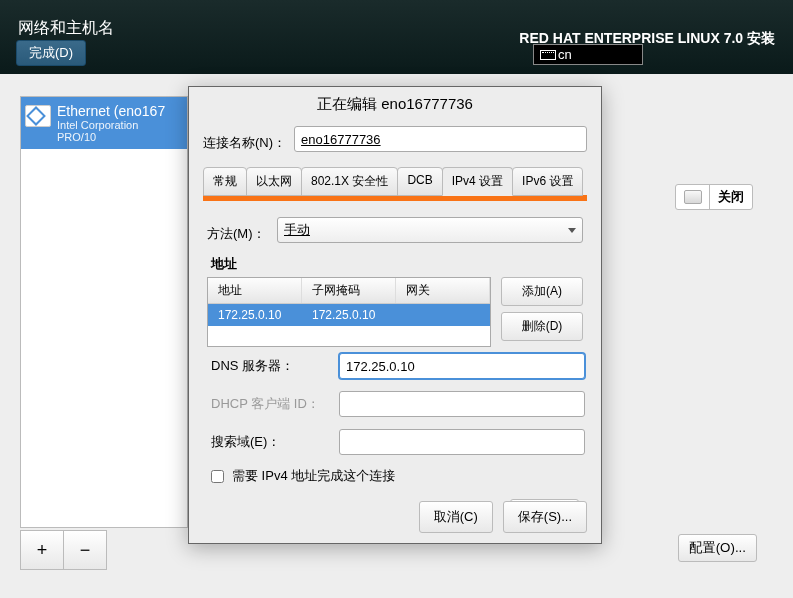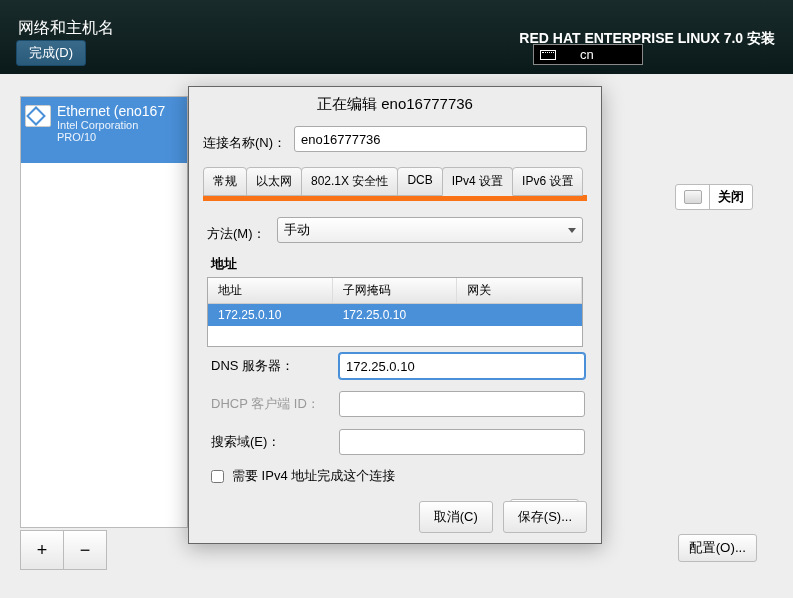--- a/index.html
+++ b/index.html
@@ -46,21 +46,21 @@
   }
   .kbd-ind {
     position: absolute;
     top: 44px; right: 150px;
     background: #000;
     border: 1px solid #888;
     color: #fff;
     padding: 2px 6px;
     display: flex;
     align-items: center;
-    gap: 24px;
+    gap: 2px;
     width: 110px;
   }
   .kbd-icon {
     width: 16px; height: 10px;
     border: 1px solid #fff;
     display: inline-block;
     position: relative;
   }
   .kbd-icon::before {
     content: '';
@@ -78,21 +78,21 @@
   .device-list {
     position: absolute;
     top: 22px; left: 20px;
     width: 168px; height: 432px;
     border: 1px solid #bbb;
     background: #fff;
   }
   .device-row {
     background: #4a90d9;
     color: #fff;
-    padding: 6px 8px 20px 36px;
+    padding: 6px 8px 6px 36px;
     position: relative;
   }
   .device-icon {
     position: absolute;
     left: 4px; top: 8px;
     width: 26px; height: 22px;
     background: #fff;
     border: 1px solid #ccc;
     border-radius: 2px;
   }
@@ -181,20 +181,21 @@
   }
   .form-row label { white-space: nowrap; }
   .text-input, .select-input {
     flex: 1;
     height: 26px;
     border: 1px solid #aaa;
     border-radius: 3px;
     padding: 3px 6px;
     font-size: 13px;
     background: #fff;
+    text-decoration: underline;
   }
   .select-input {
     position: relative;
     display: flex;
     align-items: center;
     background: linear-gradient(#fff,#eee);
     justify-content: space-between;
   }
   .chev-down {
     width:0;height:0;border-left:4px solid transparent;border-right:4px solid transparent;border-top:5px solid #555;
@@ -392,20 +393,24 @@
         <div class="grid-header">
           <div>地址</div>
           <div>子网掩码</div>
           <div>网关</div>
         </div>
         <div class="grid-row">
           <div>172.25.0.10</div>
           <div>172.25.0.10</div>
         </div>
       </div>
+      <div class="grid-btns">
+        <button class="btn">添加(A)</button>
+        <button class="btn">删除(D)</button>
+      </div>
     </div>
 
     <div class="row-grid focused">
       <label>DNS 服务器：</label>
       <input type="text" value="172.25.0.10" style="">
     </div>
 
     <div class="row-grid disabled">
       <label>DHCP 客户端 ID：</label>
       <input type="text" value="" style="">

